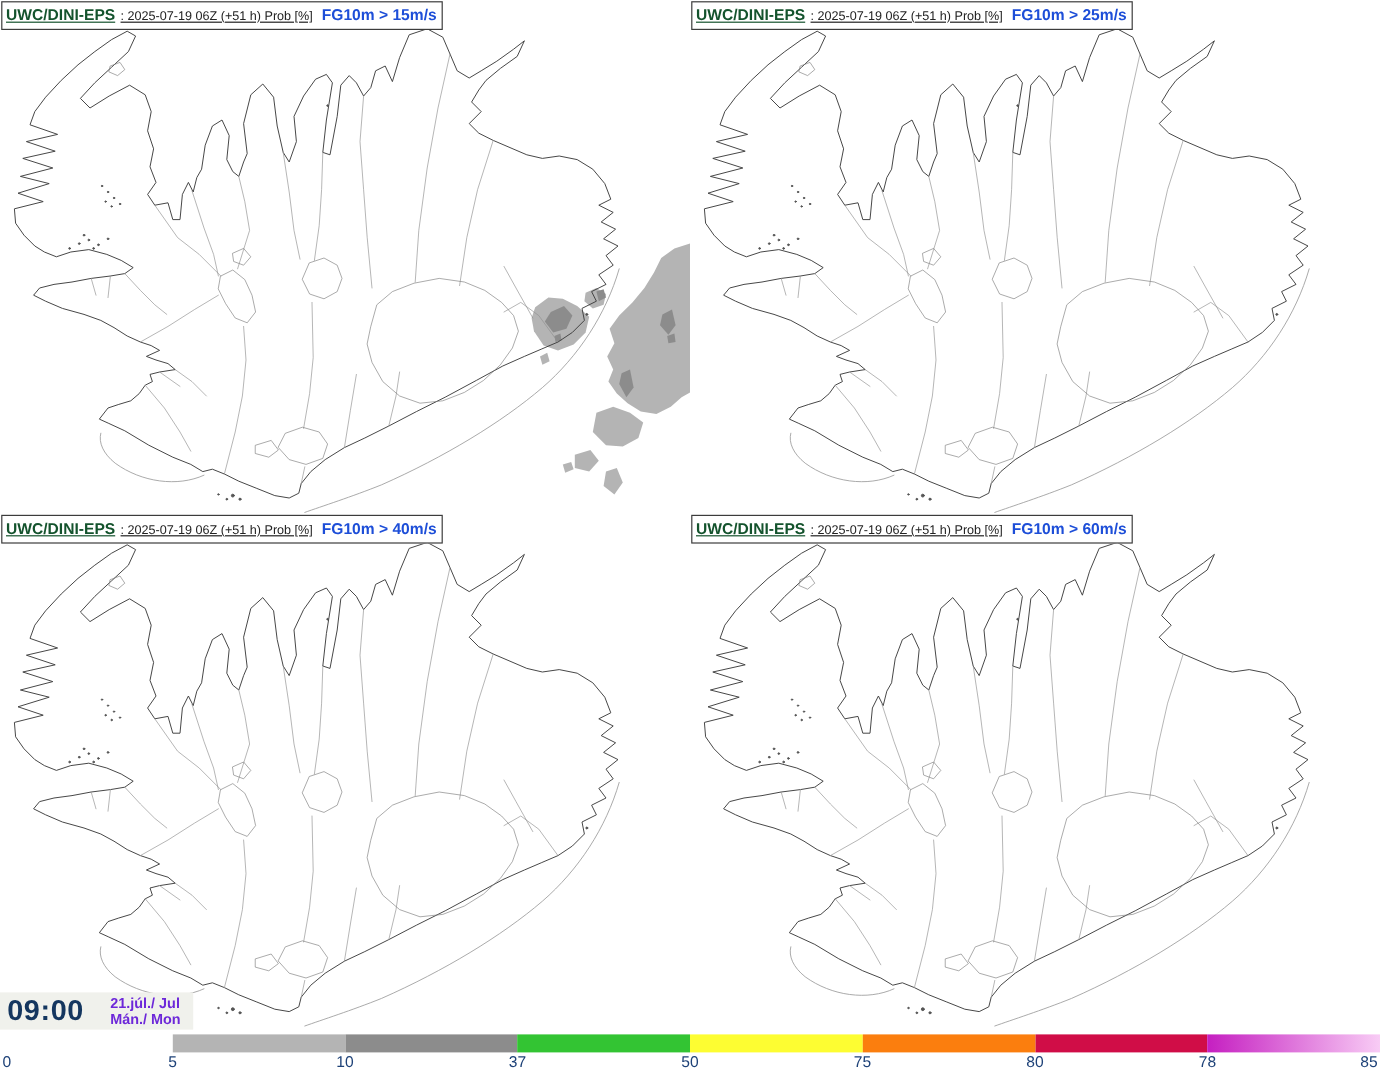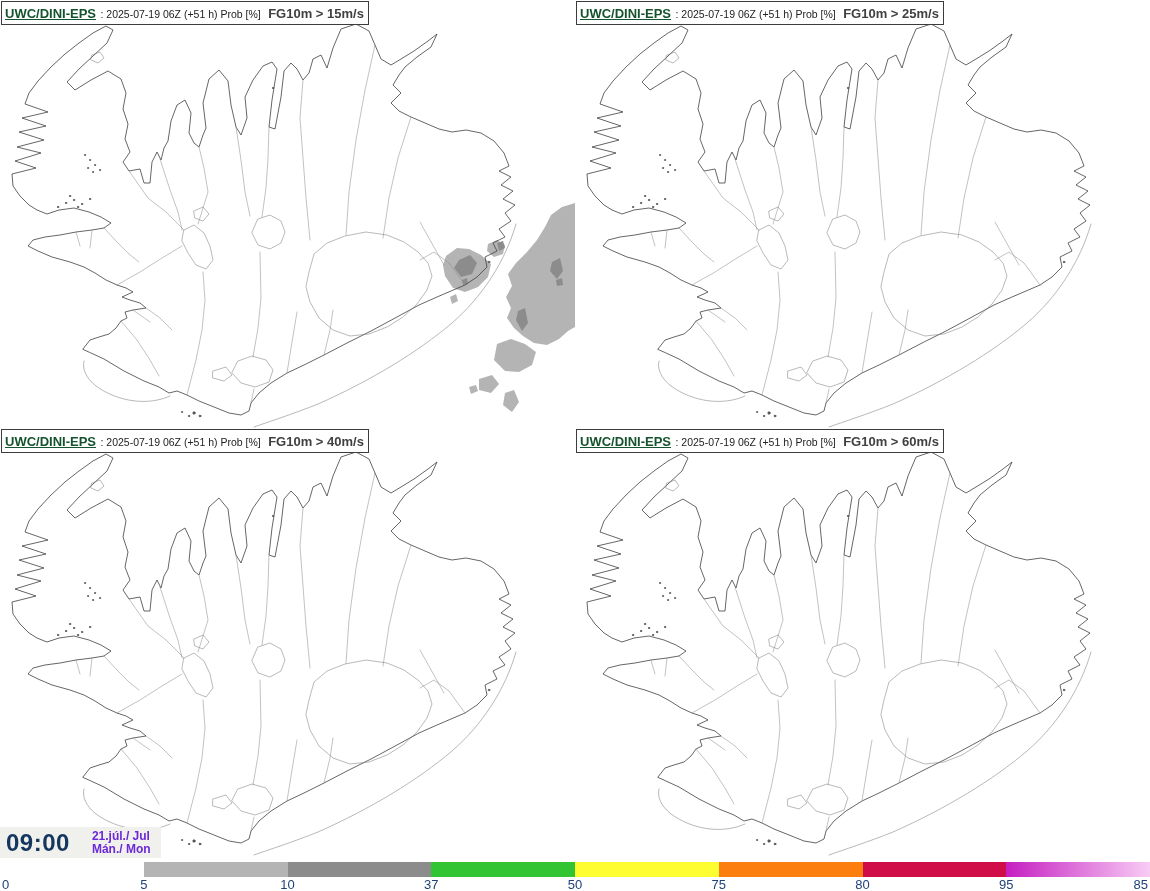--- a/index.html
+++ b/index.html
@@ -3,22 +3,22 @@
 <meta charset="utf-8">
 <style>
   html,body{margin:0;padding:0;background:#fff;}
   .page{position:relative;width:1150px;height:891px;background:#ffffff;overflow:hidden;
         font-family:"Liberation Sans","DejaVu Sans",sans-serif;}
   .panel{position:absolute;width:575px;height:428px;overflow:hidden;background:#fff;}
   .map{position:absolute;left:0;top:0;}
   .title-box{position:absolute;left:1px;top:1px;background:#fff;border:1px solid #3c3c3c;
              padding:2px 4px 2px 3px;white-space:nowrap;display:inline-block;}
   .t-model{font-weight:bold;font-size:13px;color:#14532d;text-decoration:underline;}
-  .t-info{font-size:10.5px;color:#222;margin:16px 3px 0 0;}
-  .t-thresh{font-weight:bold;font-size:13px;color:#404040;}
+  .t-info{font-size:10.5px;color:#222;margin:16px 3px 0 0;text-decoration:underline;}
+  .t-thresh{font-weight:bold;font-size:13px;color:#1d4ed8;}
   .footer{position:absolute;left:0;top:856px;width:1150px;height:35px;background:#fff;}
   .time-box{position:absolute;left:0;top:-29px;height:31px;background:#f0f1ec;
             display:flex;align-items:center;gap:22px;padding:0 10px 0 6px;}
   .time{font-size:24px;font-weight:bold;color:#14365f;letter-spacing:.5px;}
   .date{display:flex;flex-direction:column;font-size:12px;font-weight:bold;
         color:#6d28d9;line-height:13px;}
   .cb{position:absolute;left:0;top:0;width:100%;height:35px;}
   .cb-bar{position:absolute;left:0;top:6px;width:100%;height:15px;}
   .cb-seg{position:absolute;top:0;height:100%;}
   .cb-ticks{position:absolute;left:0;top:21px;width:100%;height:14px;}
@@ -179,21 +179,21 @@
           <div class="cb-seg" style="left: 87.5%; width: 12.5%; background: linear-gradient(to right, rgb(197, 31, 193), rgb(248, 204, 245));"></div>
         </div>
       <div class="cb-ticks">
           <div class="cb-tick left" style="left: 2px; color: rgb(30, 66, 120);">0</div>
           <div class="cb-tick center" style="left: 12.5%; color: rgb(30, 66, 120);">5</div>
           <div class="cb-tick center" style="left: 25%; color: rgb(30, 66, 120);">10</div>
           <div class="cb-tick center" style="left: 37.5%; color: rgb(30, 66, 120);">37</div>
           <div class="cb-tick center" style="left: 50%; color: rgb(30, 66, 120);">50</div>
           <div class="cb-tick center" style="left: 62.5%; color: rgb(30, 66, 120);">75</div>
           <div class="cb-tick center" style="left: 75%; color: rgb(30, 66, 120);">80</div>
-          <div class="cb-tick center" style="left: 87.5%; color: rgb(30, 66, 120);">95</div>
+          <div class="cb-tick center" style="left: 87.5%; color: rgb(30, 66, 120);">78</div>
           <div class="cb-tick right" style="left: calc(100% - 2px); color: rgb(30, 66, 120);">85</div>
         </div>
     </div>
     <div class="time-box">
       <div class="time">09:00</div>
       <div class="date">
         <div>21.júl./ Jul</div>
         <div>Mán./ Mon</div>
       </div>
     </div>

